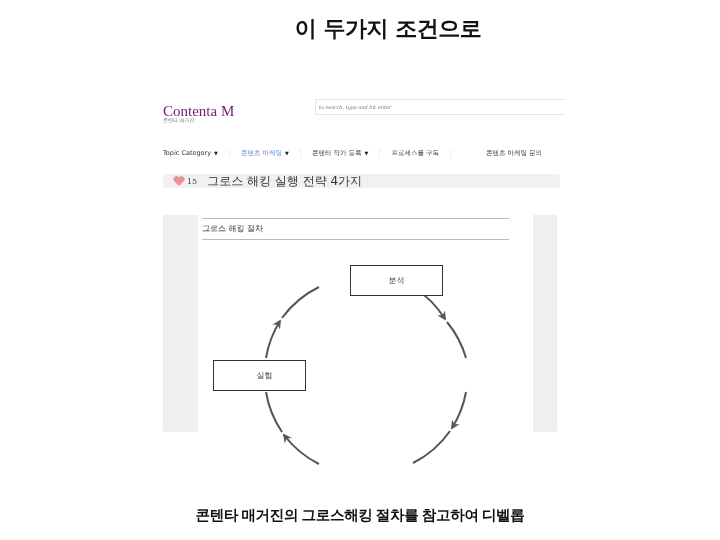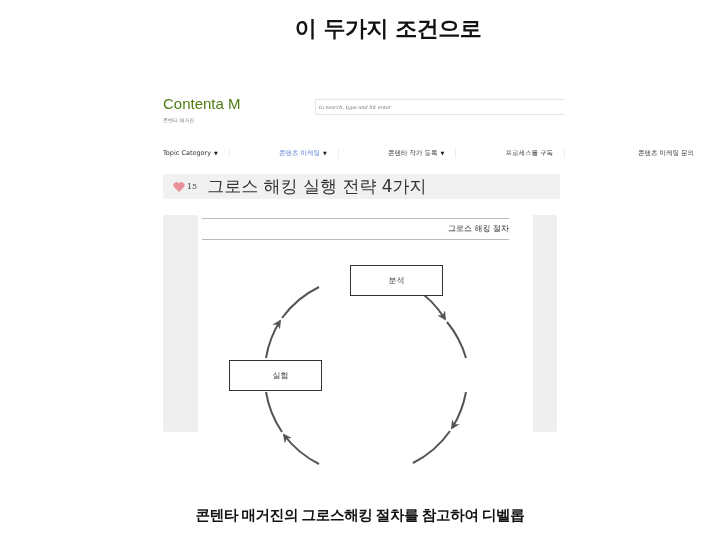--- a/index.html
+++ b/index.html
@@ -9,60 +9,60 @@
   }
   .slide-title {
     position: absolute; left: 0; top: 14px; width: 720px; text-align: center;
     font-family: "DejaVu Sans", sans-serif; font-weight: bold; font-size: 22px;
     line-height: 30px; color: #111; letter-spacing: -0.5px; margin-left: 28px;
   }
   .screenshot {
     position: absolute; left: 160px; top: 90px; width: 410px; height: 400px;
   }
   .logo {
-    position: absolute; left: 3px; top: 5px;
-    font-family: Liberation Sans, sans-serif; font-size: 15px; color: #4d7c0f;
+    position: absolute; left: 3px; top: 13px;
+    font-family: Liberation Serif, serif; font-size: 15px; color: #701a75;
   }
   .logo-sub {
     position: absolute; left: 3px; top: 27px; font-size: 5px; color: #777;
   }
   .search-box {
     position: absolute; left: 155px; top: 9px; width: 250px; height: 16px;
     border: 1px solid #e6e6e6; border-right: none; box-sizing: border-box;
     font-family: "DejaVu Serif", serif; font-style: italic; font-size: 5px; color: #aaa;
     padding-left: 3px; line-height: 14px; background: #fff; outline: none;
   }
-  .nav { position: absolute; left: 3px; top: 57px; height: 12px; display: flex; align-items: center; gap: 38px; }
+  .nav { position: absolute; left: 3px; top: 57px; height: 12px; display: flex; align-items: center; }
   .nav-item { font-size: 6.5px; color: #333; display: flex; align-items: center; padding-right: 11px; margin-right: 11px; border-right: 1px solid #eee; cursor: pointer; white-space: nowrap; }
   .nav-item:last-child { border-right: none; padding-left: 24px; }
   .nav-item.active { color: #5b7fd6; }
   .caret { font-size: 5px; margin-left: 3px; color: #222; }
   .post-bar {
-    position: absolute; left: 3px; top: 84px; width: 397px; height: 25px;
+    position: absolute; left: 3px; top: 84px; width: 397px; height: 14px;
     background: #f1f1f1; border-radius: 2px; display: flex; align-items: center;
   }
   .heart { width: 12px; height: 10px; margin-left: 10px; position: relative; }
   .heart svg { display: block; }
   .like-count { font-family: "DejaVu Serif", serif; font-size: 8px; color: #444; margin-left: 2px; }
-  .post-title { font-size: 17px; color: #333; margin-left: 10px; }
+  .post-title { font-size: 12px; color: #333; margin-left: 10px; }
   .panel-left {
     position: absolute; left: 3px; top: 125px; width: 35px; height: 217px;
     background: #efefef; border-radius: 2px 0 0 2px;
   }
   .panel-right {
     position: absolute; left: 373px; top: 125px; width: 24px; height: 217px;
     background: #efefef; border-radius: 0 2px 2px 0;
   }
   .diagram {
     position: absolute; left: 38px; top: 125px; width: 335px; height: 275px; background: #fff;
   }
   .diagram-header {
     position: absolute; left: 4px; top: 3px; width: 307px; height: 20px;
     border-top: 1.5px solid #bbb; border-bottom: 1.5px solid #bbb;
-    text-align: right; font-size: 8px; color: #333; line-height: 20px;
+    text-align: left; font-size: 8px; color: #333; line-height: 20px;
   }
   .diagram-svg { position: absolute; left: 0; top: 0; }
   .node {
     position: absolute; width: 93px; height: 31px; box-sizing: border-box;
     border: 1.5px solid #333; background: #fff; font-size: 8px; color: #444;
     display: flex; align-items: center; justify-content: center;
   }
   .caption {
     position: absolute; left: 0; top: 506px; width: 720px; text-align: center;
     font-family: Liberation Serif, serif; font-weight: bold; font-size: 14.5px; color: #111;
@@ -132,17 +132,17 @@
       <path d="M 252 216 A 100 100 0 0 1 215 248" fill="none" stroke="#555" stroke-width="2"></path>
 
       <path d="M 121 249 A 100 100 0 0 1 86 220" fill="none" stroke="#555" stroke-width="2" marker-end="url(#ah)"></path>
       <path d="M 84 217 A 100 100 0 0 1 68 177" fill="none" stroke="#555" stroke-width="2"></path>
 
       <path d="M 68 143 A 100 100 0 0 1 82 106" fill="none" stroke="#555" stroke-width="2" marker-end="url(#ah)"></path>
       <path d="M 84 103 A 100 100 0 0 1 121 72" fill="none" stroke="#555" stroke-width="2"></path>
     </svg>
 
     <div class="node" style="left:120px; top:50px;margin-left:32px;">분석</div>
-    <div class="node" style="left:31px; top:145px;padding-left:10px;">실험</div>
+    <div class="node" style="left:15px; top:145px;padding-left:10px;">실험</div>
   </div>
 </div>
 
 <div class="caption">콘텐타 매거진의 그로스해킹 절차를 참고하여 디벨롭</div>
 
 </body></html>

